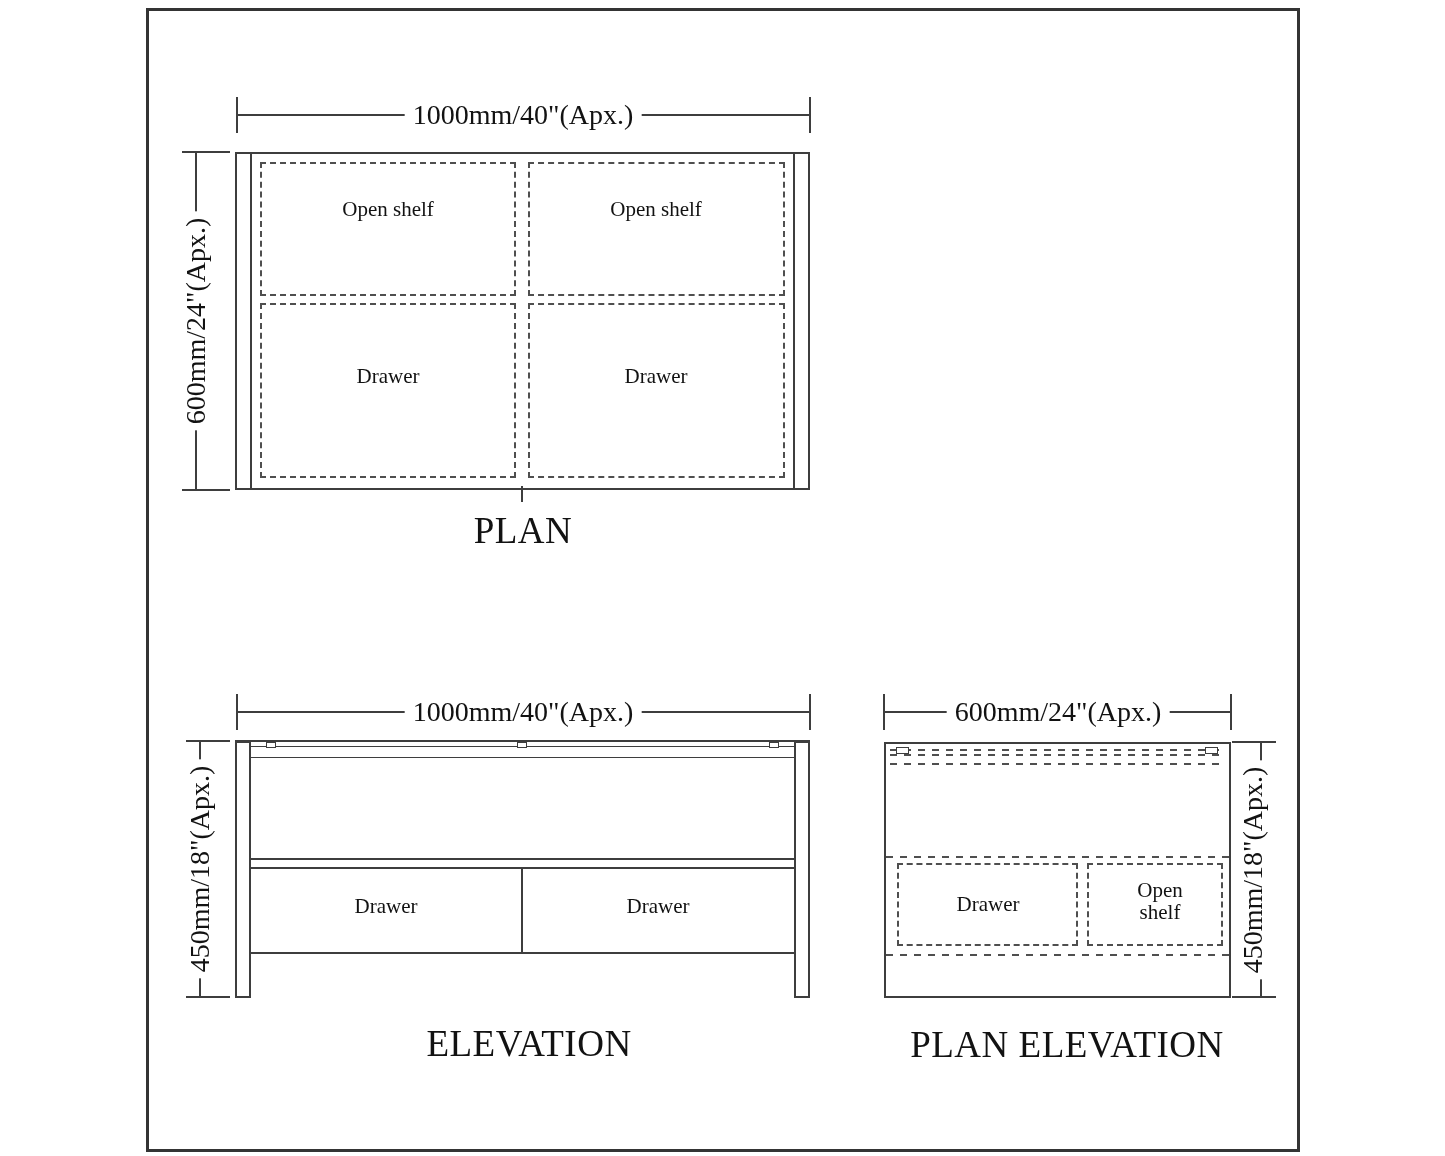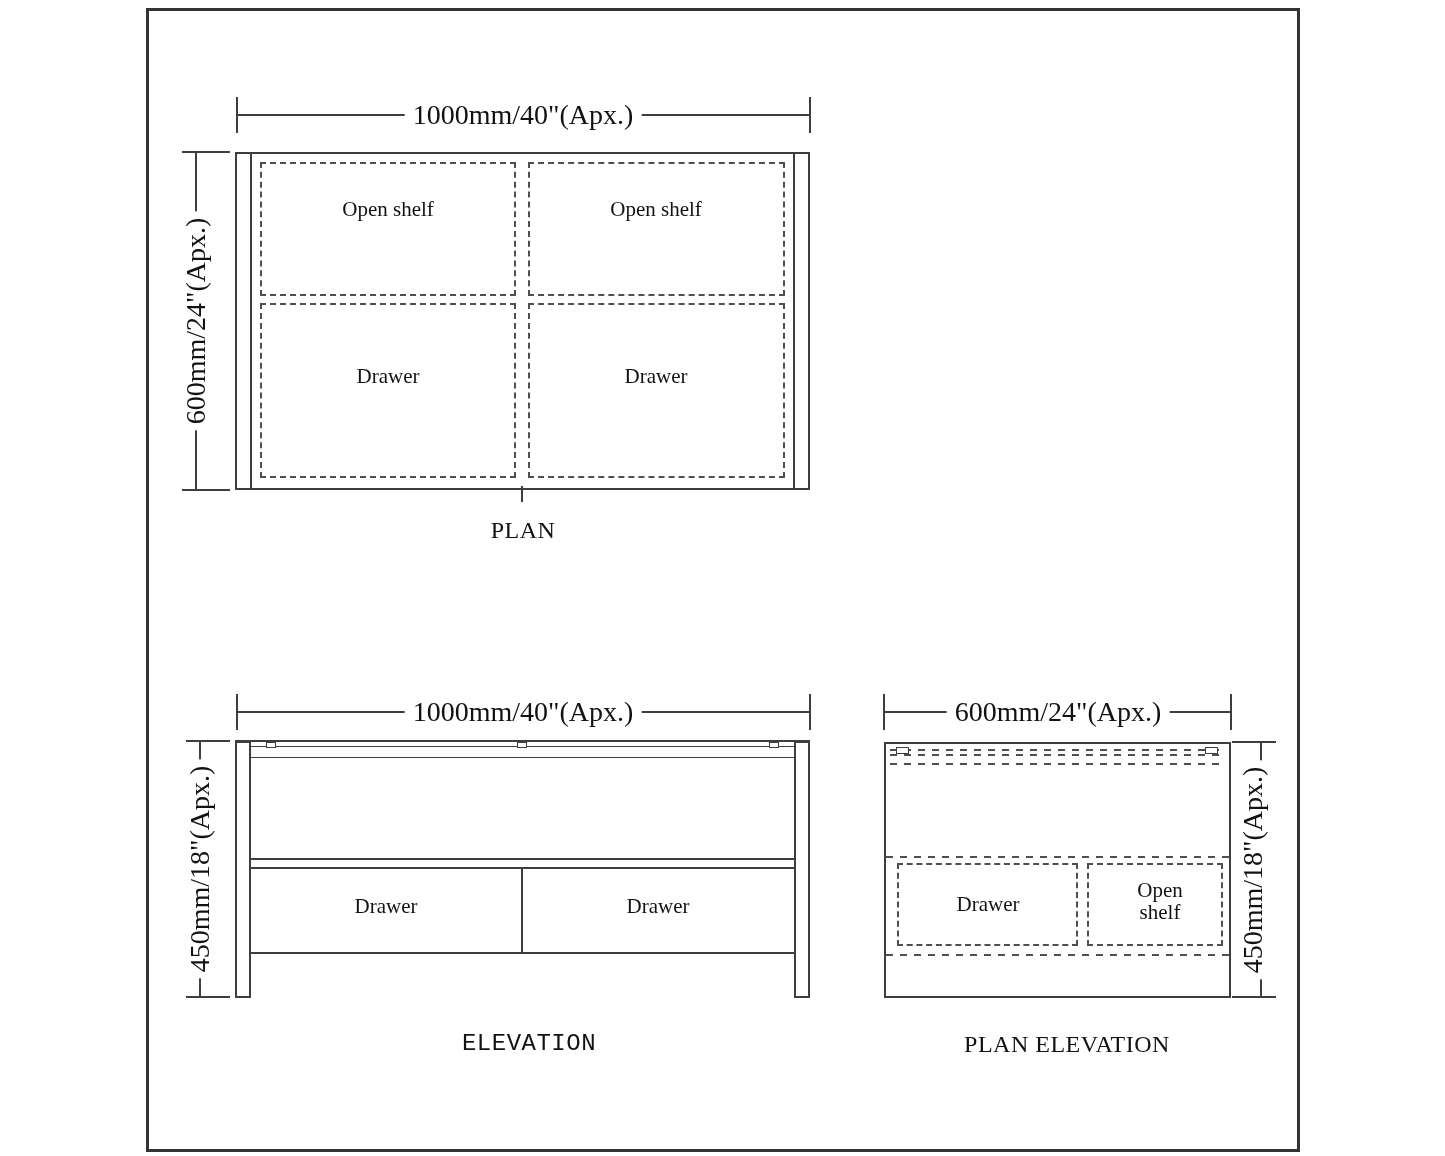--- a/index.html
+++ b/index.html
@@ -17,21 +17,21 @@
   .box{position:absolute;border:2px solid var(--lc);box-sizing:border-box;background:transparent;}
   .dashrect{position:absolute;border:2px dashed var(--dc);box-sizing:border-box;}
   .dash-h{position:absolute;height:2px;
           background:repeating-linear-gradient(90deg,var(--dc) 0 7px,transparent 7px 14px);}
   .clip{position:absolute;border:1px solid var(--lc);box-sizing:border-box;background:#fff;}
   .label{position:absolute;transform:translate(-50%,-50%);white-space:nowrap;line-height:1.05;}
   .comp{font-size:21px;}
   .comp.wrap{white-space:normal;width:84px;text-align:center;}
   .dimtext{font-size:28px;background:#fff;padding:0 8px;}
   .dimtext.vert{transform:translate(-50%,-50%) rotate(-90deg);padding:0 6px;}
-  .title{font-size:24px;letter-spacing:0.5px;}
+  .title{font-size:37px;letter-spacing:0.5px;}
 </style>
 </head>
 <body>
 
 <div class="canvas">
   <div class="frame"></div>
 
   <div>
 
     <div class="hline" style="left:237px;top:114px;width:573px;"></div>
@@ -85,21 +85,21 @@
     <div class="clip" style="left:769px;top:742px;width:10px;height:6px;"></div>
 
     <div class="hline" style="left:251px;top:858px;width:543px;"></div>
     <div class="hline" style="left:251px;top:867px;width:543px;"></div>
     <div class="hline" style="left:251px;top:952px;width:543px;"></div>
     <div class="vline" style="left:521px;top:869px;height:84px;"></div>
 
     <span class="label comp" style="left:386px;top:906px;">Drawer</span>
     <span class="label comp" style="left:658px;top:906px;">Drawer</span>
 
-    <span class="label title" style="left:529px;top:1044px;font-family:Liberation Mono, monospace;">ELEVATION</span>
+    <span class="label title" style="left:529px;top:1044px;">ELEVATION</span>
   </div>
 
   <div>
 
     <div class="hline" style="left:884px;top:711px;width:347px;"></div>
     <div class="vline" style="left:883px;top:694px;height:36px;"></div>
     <div class="vline" style="left:1230px;top:694px;height:36px;"></div>
     <span class="label dimtext" style="left:1058px;top:712px;">600mm/24"(Apx.)</span>
 
     <div class="vline" style="left:1260px;top:742px;height:256px;"></div>

